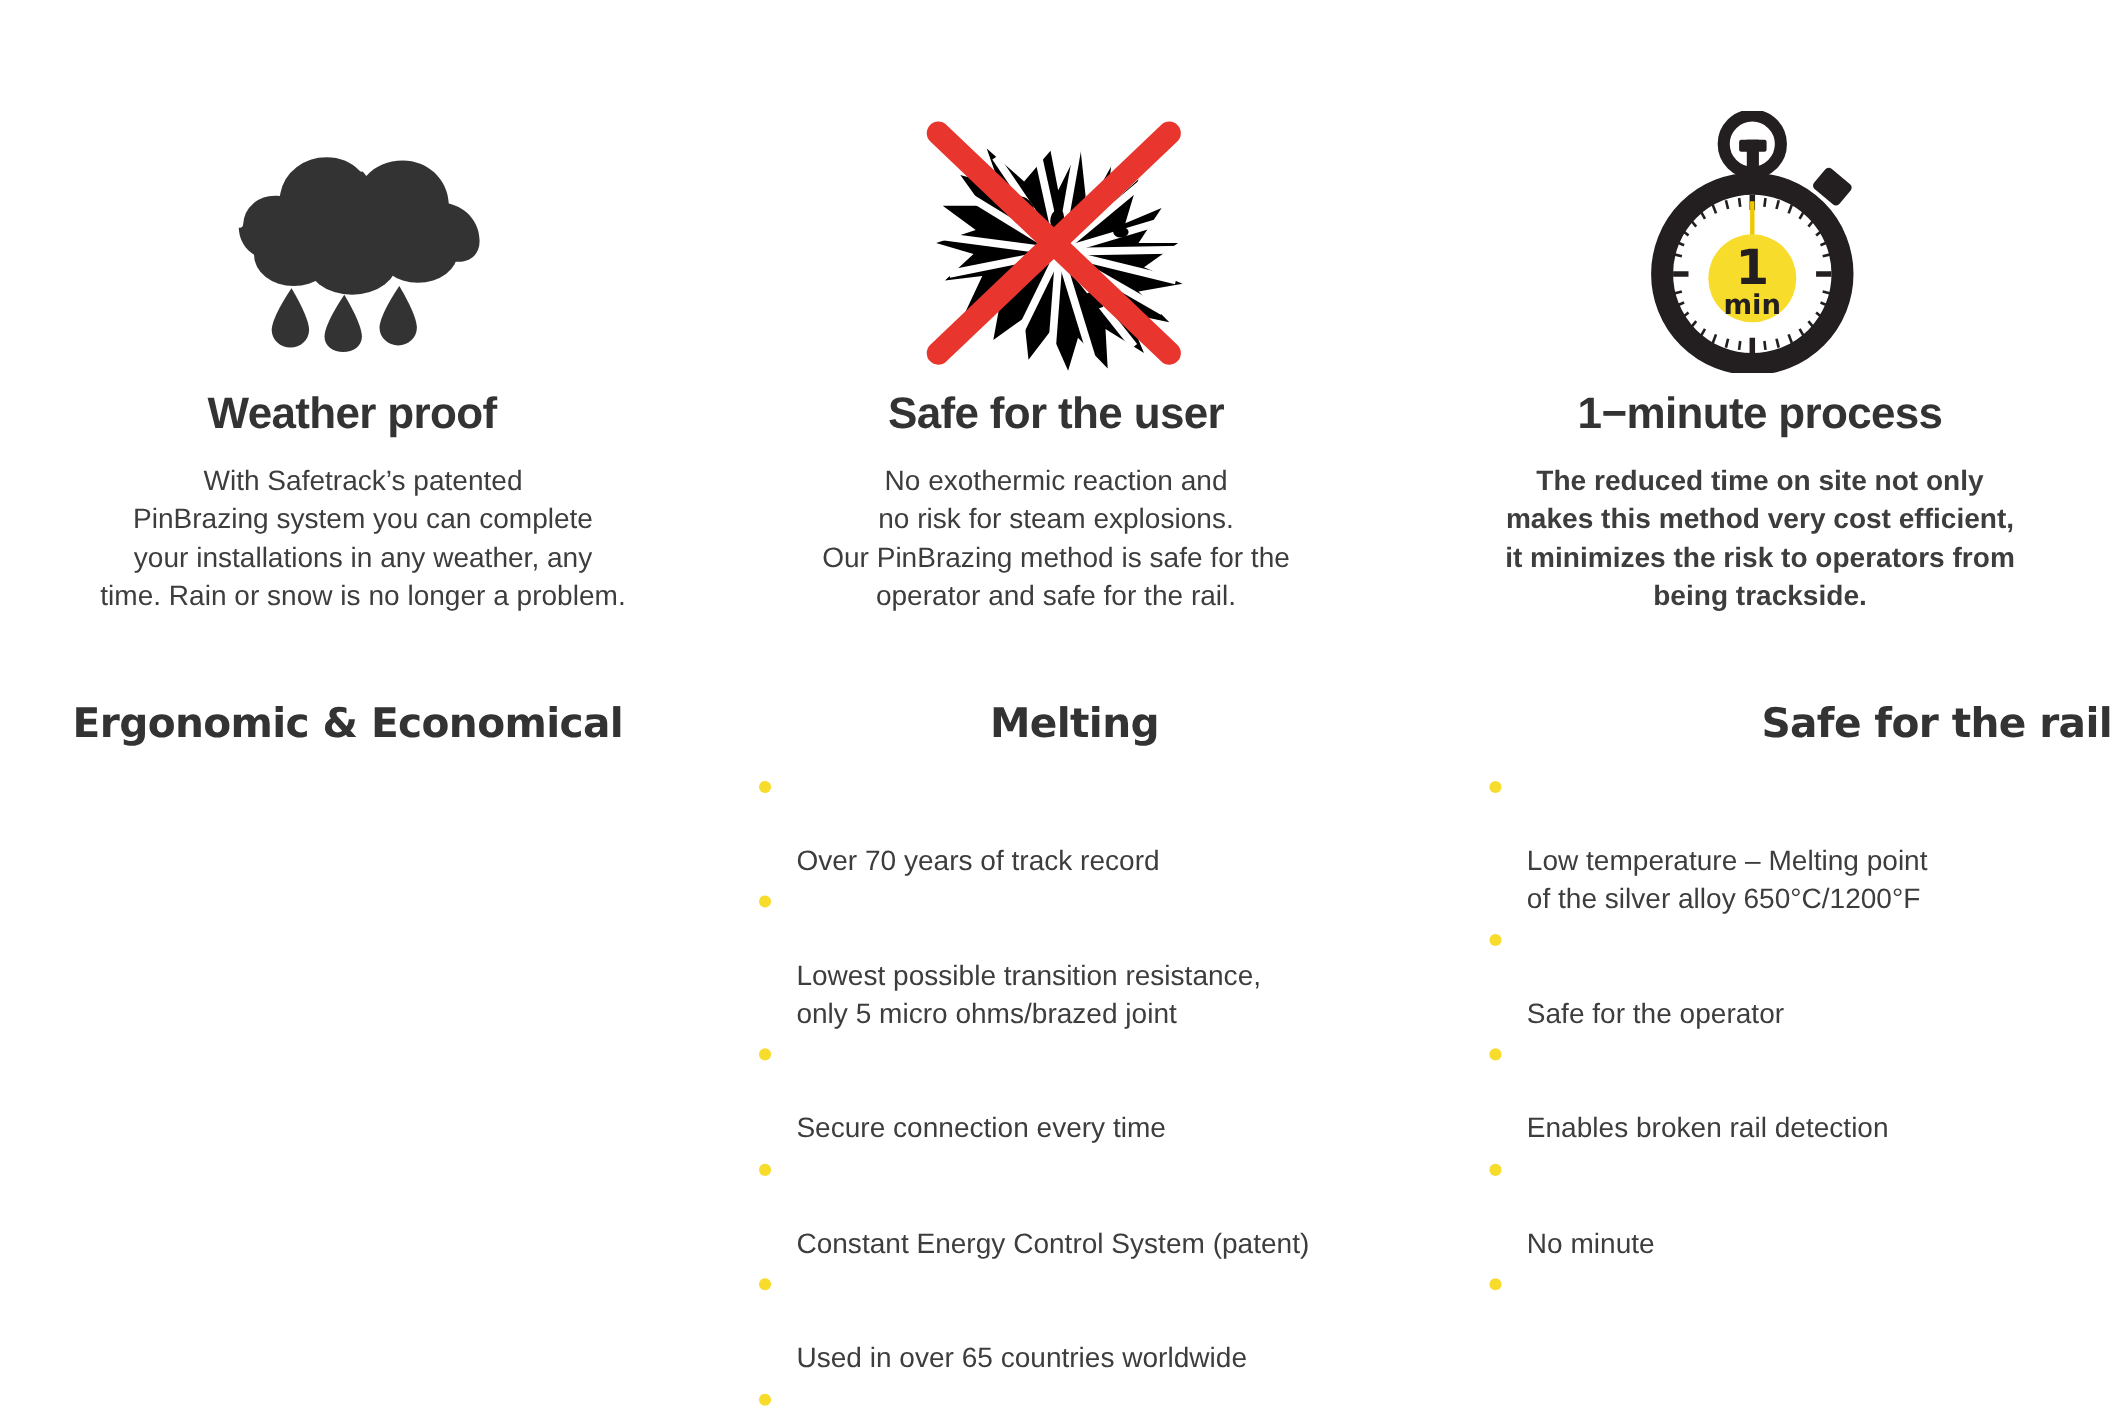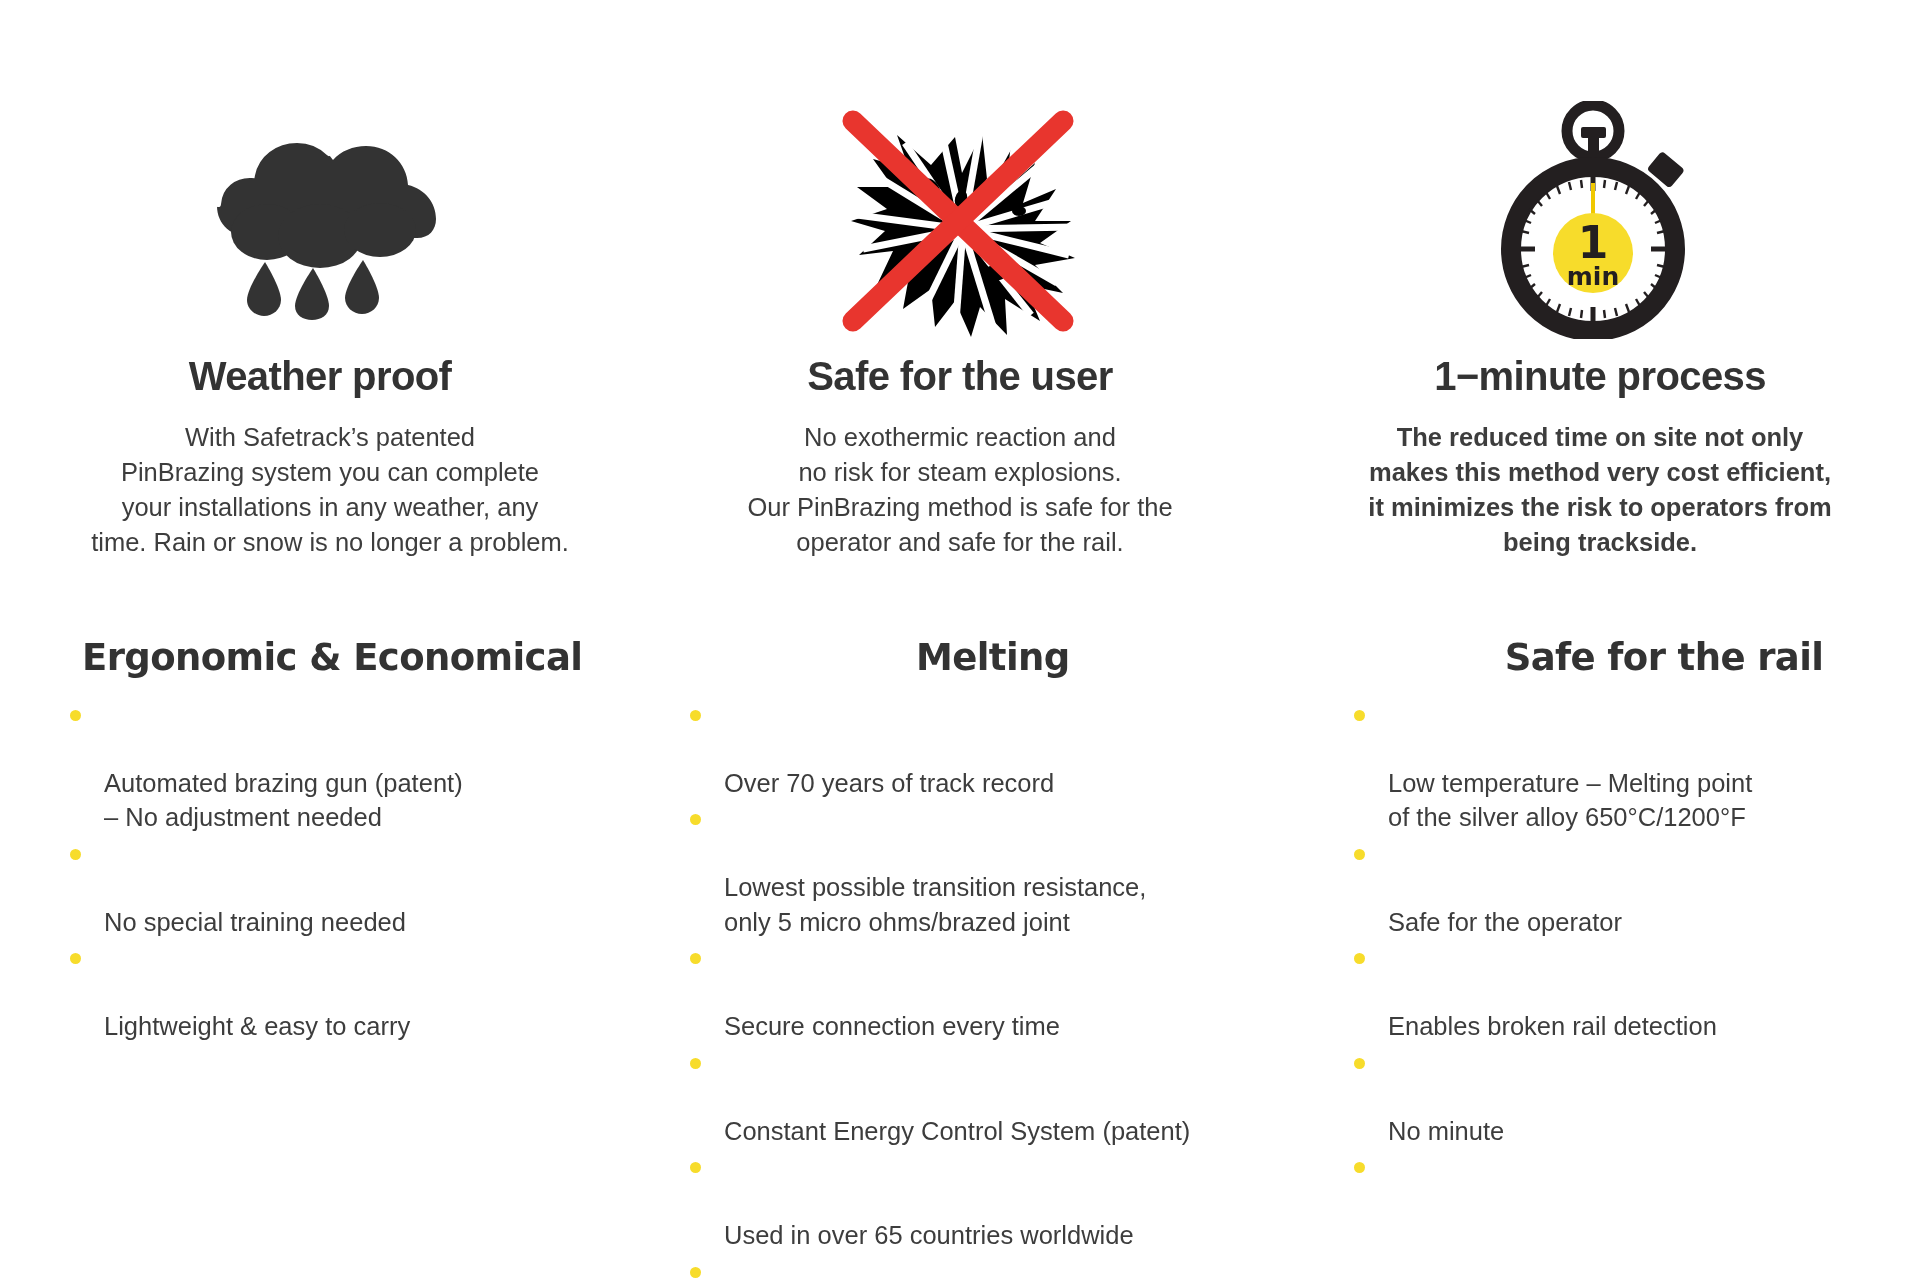--- a/index.html
+++ b/index.html
@@ -77,30 +77,30 @@
   .bullets-col {
     box-sizing: border-box;
     display: flex;
     flex-direction: column;
   }
   .bullets-col.b1 { flex: 0 0 660px; padding-left: 66px; }
   .bullets-col.b2 { flex: 0 0 660px; padding-left: 0px; }
   .bullets-col.b3 { flex: 0 0 600px; padding-left: 0px; }
 
   .bullets-col h3 {
-    margin: 0 0 19px 16px;
+    margin: 0 0 19px 0;
     font-family: "DejaVu Sans", sans-serif;
     font-weight: bold;
     font-size: 37px;
     letter-spacing: -0.6px;
     color: #333333;
     line-height: 1.08;
   }
   .bullets-col.b2 h3 { text-align: left; padding-left: 240px; }
-  .bullets-col.b3 h3 { text-align: center; padding-left: 72px; }
+  .bullets-col.b3 h3 { text-align: right; padding-left: 72px; }
 
   ul.blist {
     margin: 0;
     padding: 0;
     list-style: none;
   }
   .bullets-col.b2 ul.blist { padding-left: 26px; }
   .bullets-col.b3 ul.blist { padding-left: 30px; }
 
   ul.blist > li {
@@ -317,35 +317,20 @@
 it minimizes the risk to operators from
 being trackside.</p>
     </div>
 
   </div>
 
   <div class="bottom-row">
 
     <div class="bullets-col b1">
       <h3>Ergonomic &amp; Economical</h3>
-      <ul class="blist">
-        <li>
-          <span class="dot"></span>
-          <span>Automated brazing gun (patent)
-– No adjustment needed</span>
-        </li>
-        <li>
-          <span class="dot"></span>
-          <span>No special training needed</span>
-        </li>
-        <li>
-          <span class="dot"></span>
-          <span>Lightweight &amp; easy to carry</span>
-        </li>
-      </ul>
     </div>
 
     <div class="bullets-col b2">
       <h3>Melting</h3>
       <ul class="blist">
         <li>
           <span class="dot"></span>
           <span>Over 70 years of track record</span>
         </li>
         <li>

